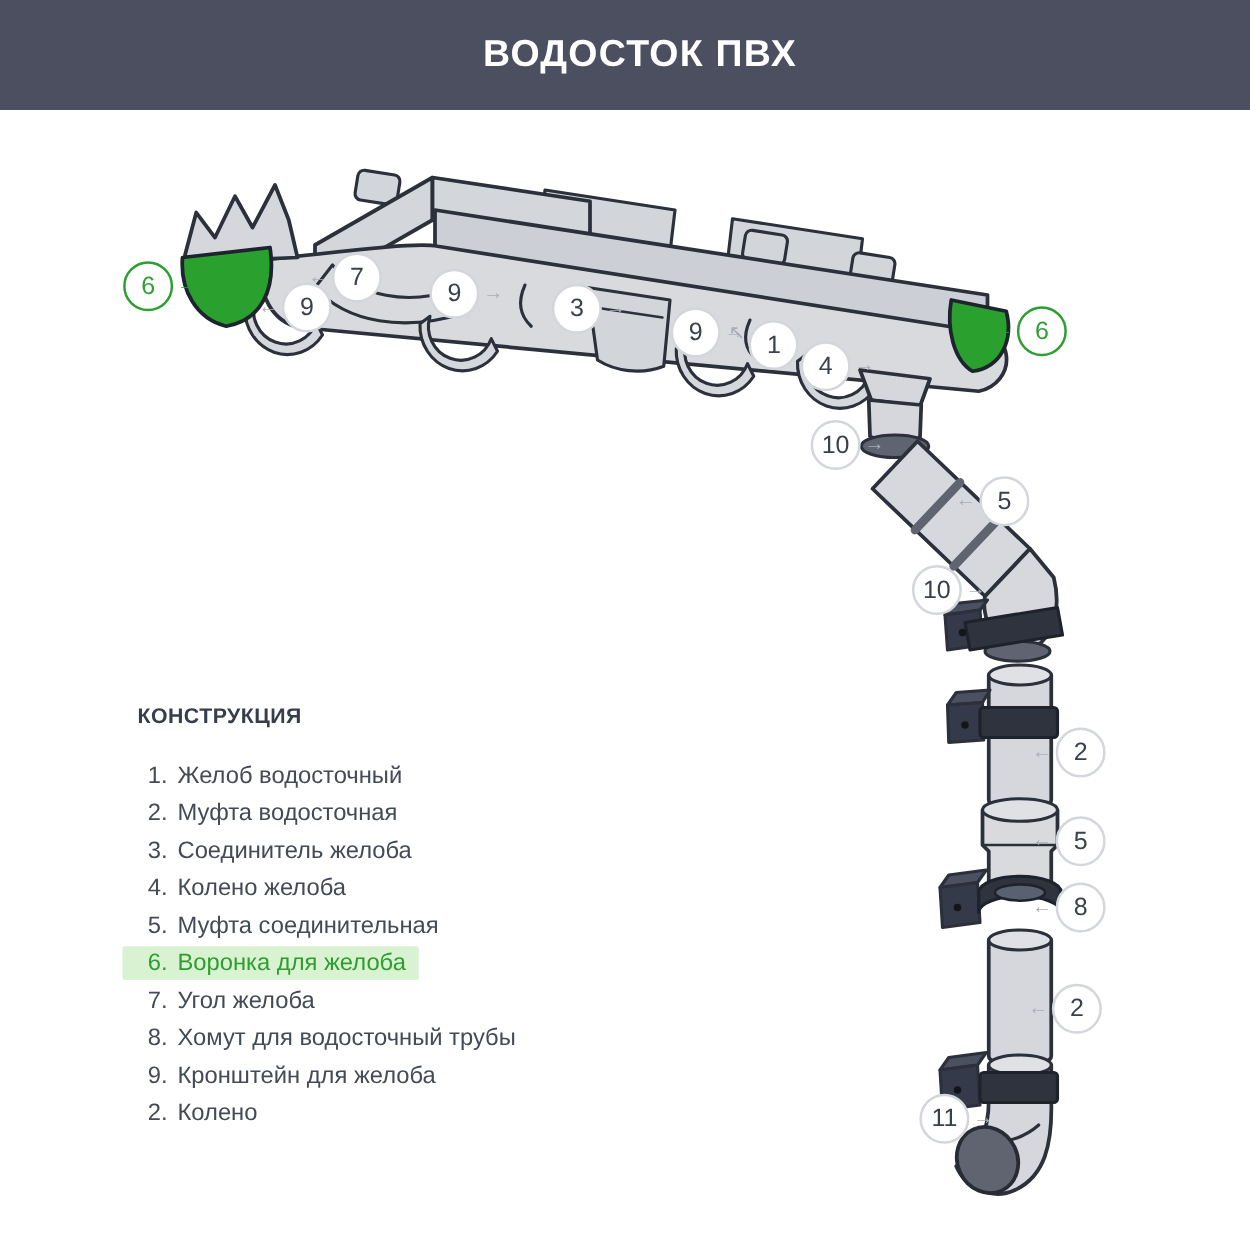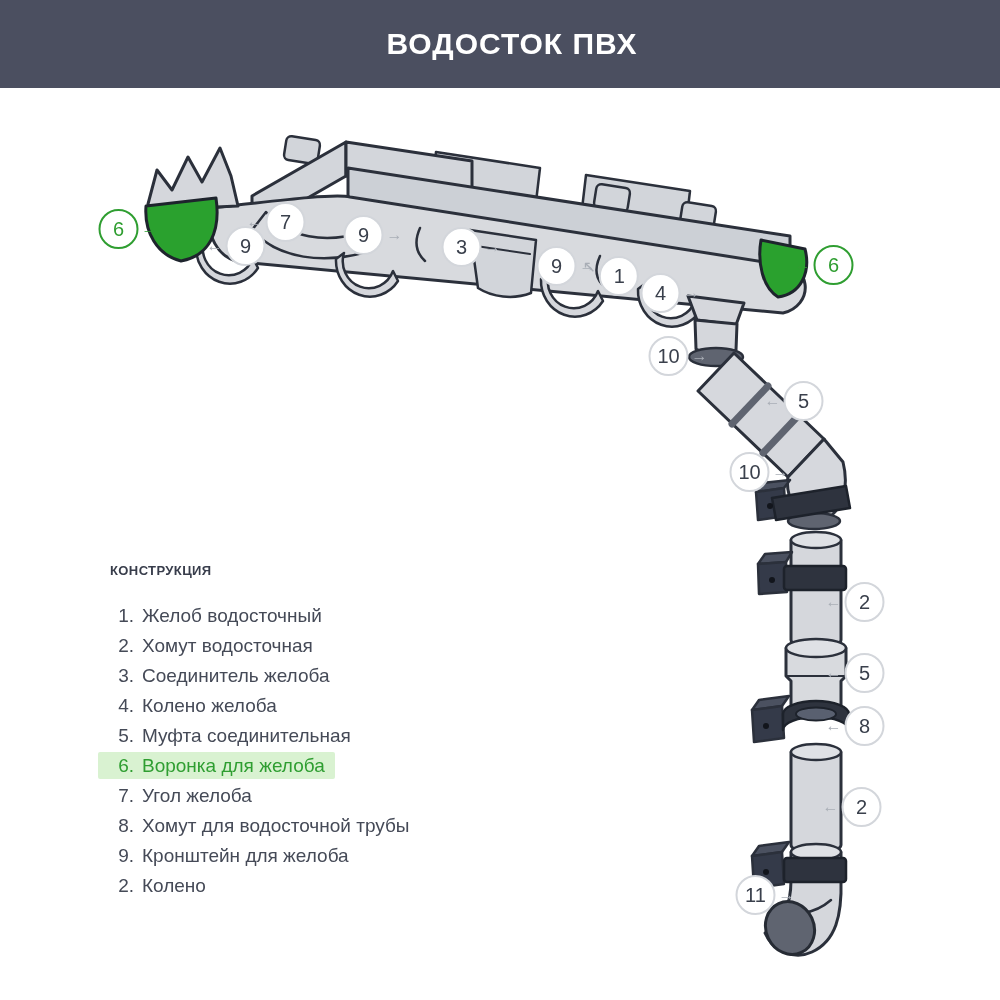--- a/index.html
+++ b/index.html
@@ -29,21 +29,21 @@
     display:flex;align-items:center;justify-content:center;box-sizing:border-box;
     font-weight:400;
   }
   .arrow{font-size:16px;color:#a9aeb6;line-height:1;}
   .arrow.nw{transform:translateY(-9px);}
   .callout.green .bubble{border-color:#2f9e31;color:#2f9e31;}
   .callout.green .arrow{color:#2f9e31;}
   
   .legend{position:absolute;left:104px;top:563px;z-index:2;}
   .legend h2{
-    margin:0 0 24px 6px;font-size:13px;font-weight:bold;color:#383d4b;
+    margin:0 0 24px 6px;font-size:17px;font-weight:bold;color:#383d4b;
     letter-spacing:.4px;
   }
   .legend ol{list-style:none;margin:0;padding:0;}
   .legend li{
     display:flex;gap:8px;align-items:baseline;
     font-size:19px;line-height:21px;color:#454a57;
     padding:3px 10px 3px 6px;margin:0 0 3px -6px;width:fit-content;
     border-radius:2px;
   }
   .legend li .num{width:30px;text-align:right;flex:0 0 30px;}
@@ -251,21 +251,21 @@
 
 <div class="legend">
   <h2>КОНСТРУКЦИЯ</h2>
   <ol>
     <li>
       <span class="num">1.</span>
       <span class="label">Желоб водосточный</span>
     </li>
     <li>
       <span class="num">2.</span>
-      <span class="label">Хомут водосточная</span>
+      <span class="label">Муфта водосточная</span>
     </li>
     <li>
       <span class="num">3.</span>
       <span class="label">Соединитель желоба</span>
     </li>
     <li>
       <span class="num">4.</span>
       <span class="label">Колено желоба</span>
     </li>
     <li>
@@ -275,21 +275,21 @@
     <li class="highlight">
       <span class="num">6.</span>
       <span class="label">Воронка для желоба</span>
     </li>
     <li>
       <span class="num">7.</span>
       <span class="label">Угол желоба</span>
     </li>
     <li>
       <span class="num">8.</span>
-      <span class="label">Хомут для водосточной трубы</span>
+      <span class="label">Хомут для водосточный трубы</span>
     </li>
     <li>
       <span class="num">9.</span>
       <span class="label">Кронштейн для желоба</span>
     </li>
     <li>
       <span class="num">2.</span>
       <span class="label">Колено</span>
     </li>
   </ol>

